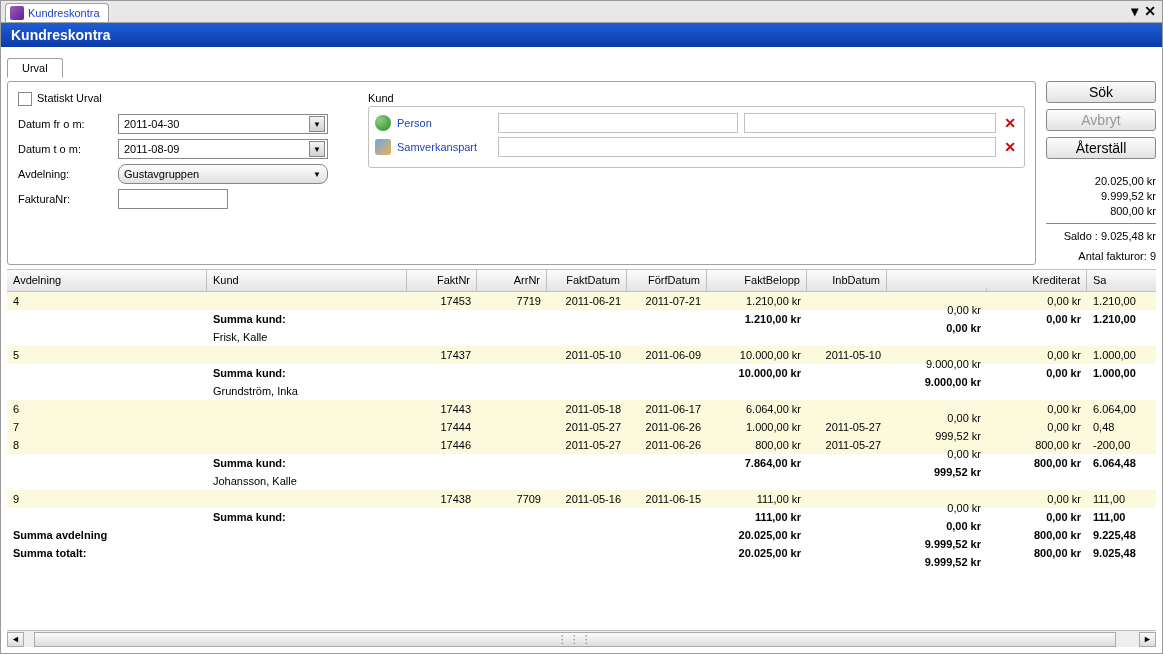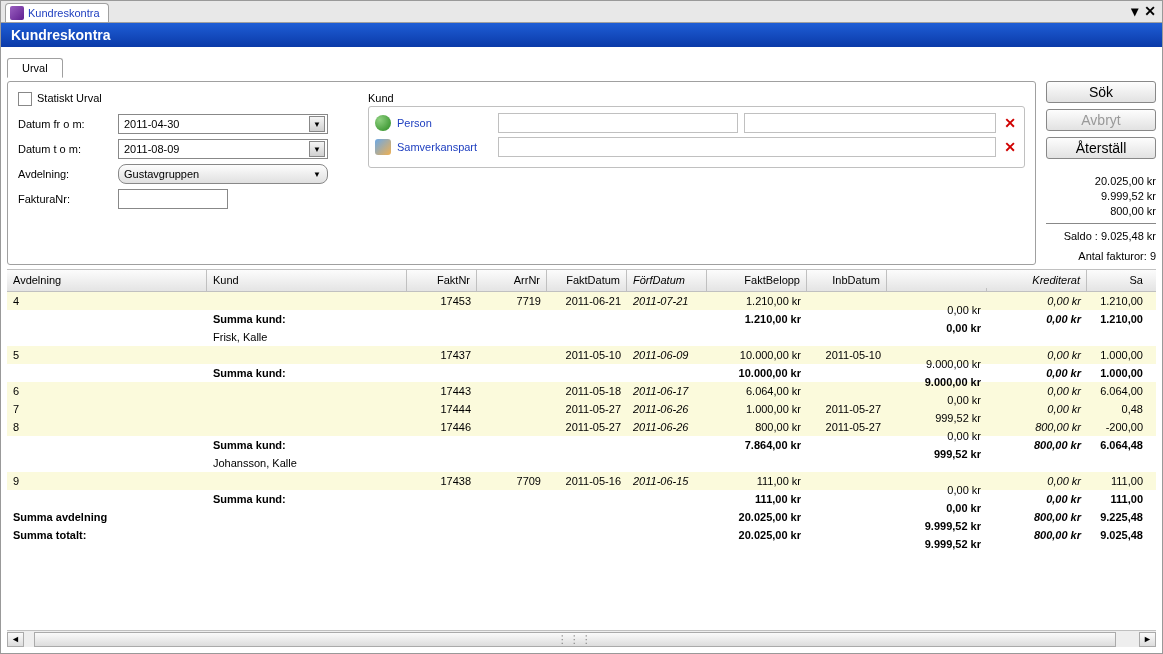--- a/index.html
+++ b/index.html
@@ -201,26 +201,26 @@
   border-right: 1px solid #c0c0c0;
   padding: 4px 6px;
   overflow: hidden;
   white-space: nowrap;
 }
 .c-avd { width: 200px; text-align: left;}
 .c-kund { width: 200px; text-align: left;}
 .c-faktnr { width: 70px; text-align: right;}
 .c-arrnr { width: 70px; text-align: right;}
 .c-faktdat { width: 80px; text-align: right;}
-.c-forfdat { width: 80px; text-align: left; font-style: italic;}
+.c-forfdat { width: 80px; text-align: right;}
 .c-faktbel { width: 100px; text-align: right;}
 .c-inbdat { width: 80px; text-align: right;}
 .c-inbet { width: 100px; text-align: right; margin-top: 18px;}
-.c-kred { width: 100px; text-align: right; font-style: italic;}
-.c-saldo { width: 62px; text-align: right; border-right: none;}
+.c-kred { width: 100px; text-align: right;}
+.c-saldo { width: 62px; border-right: none;}
 
 .grid-body {
   flex: 1;
   overflow-y: scroll;
   overflow-x: hidden;
 }
 .grow { display: flex; height: 18px; align-items: center; }
 .grow.yellow { background: #fbfadc; }
 .grow .gc { padding: 1px 6px; overflow: hidden; white-space: nowrap; }
 .bold { font-weight: bold; }
@@ -421,20 +421,33 @@
             <div class="gc c-faktnr bold"></div>
             <div class="gc c-arrnr bold"></div>
             <div class="gc c-faktdat bold"></div>
             <div class="gc c-forfdat bold"></div>
             <div class="gc c-faktbel bold">10.000,00 kr</div>
             <div class="gc c-inbdat bold"></div>
             <div class="gc c-inbet bold">9.000,00 kr</div>
             <div class="gc c-kred bold">0,00 kr</div>
             <div class="gc c-saldo bold">1.000,00</div>
           </div>
+          <div class="grow">
+            <div class="gc c-avd"></div>
+            <div class="gc c-kund">Grundström, Inka</div>
+            <div class="gc c-faktnr"></div>
+            <div class="gc c-arrnr"></div>
+            <div class="gc c-faktdat"></div>
+            <div class="gc c-forfdat"></div>
+            <div class="gc c-faktbel"></div>
+            <div class="gc c-inbdat"></div>
+            <div class="gc c-inbet"></div>
+            <div class="gc c-kred"></div>
+            <div class="gc c-saldo"></div>
+          </div>
           <div class="grow yellow">
             <div class="gc c-avd">6</div>
             <div class="gc c-kund"></div>
             <div class="gc c-faktnr">17443</div>
             <div class="gc c-arrnr"></div>
             <div class="gc c-faktdat">2011-05-18</div>
             <div class="gc c-forfdat">2011-06-17</div>
             <div class="gc c-faktbel">6.064,00 kr</div>
             <div class="gc c-inbdat"></div>
             <div class="gc c-inbet">0,00 kr</div>

